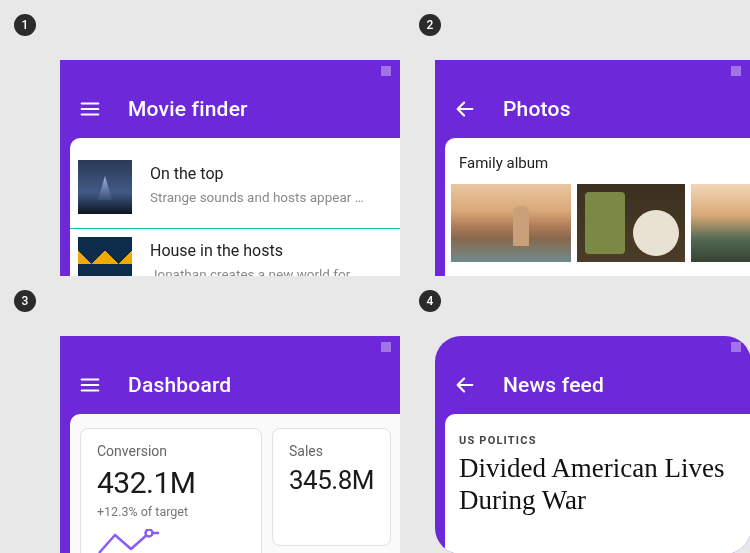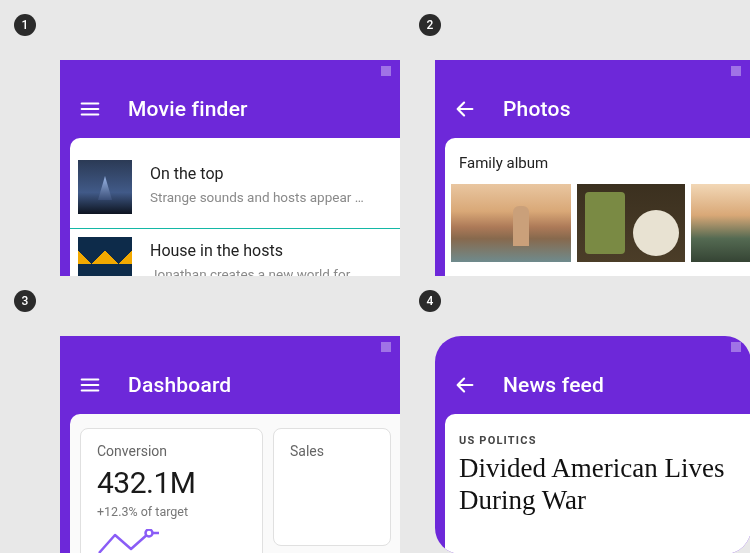--- a/index.html
+++ b/index.html
@@ -235,20 +235,21 @@
           <div class="spark">
             <svg viewBox="0 0 90 26">
                 <path d="M2 24 L18 6 L34 20 L52 4 L62 4" stroke="#8a5cf6" stroke-width="2.5" fill="none" stroke-linejoin="round"></path>
             <circle cx="52" cy="4" r="3.5" fill="#fff" stroke="#8a5cf6" stroke-width="2.5"></circle>
               </svg>
           </div>
         </div>
         <div class="stack">
           <div class="card small">
             <div class="label">Sales</div>
+            <div class="big">345.8M</div>
           </div>
 
         </div>
       </div>
     </div>
   </div>
 </div>
 
 <div class="quad q4">
   <div class="badge">4</div>

